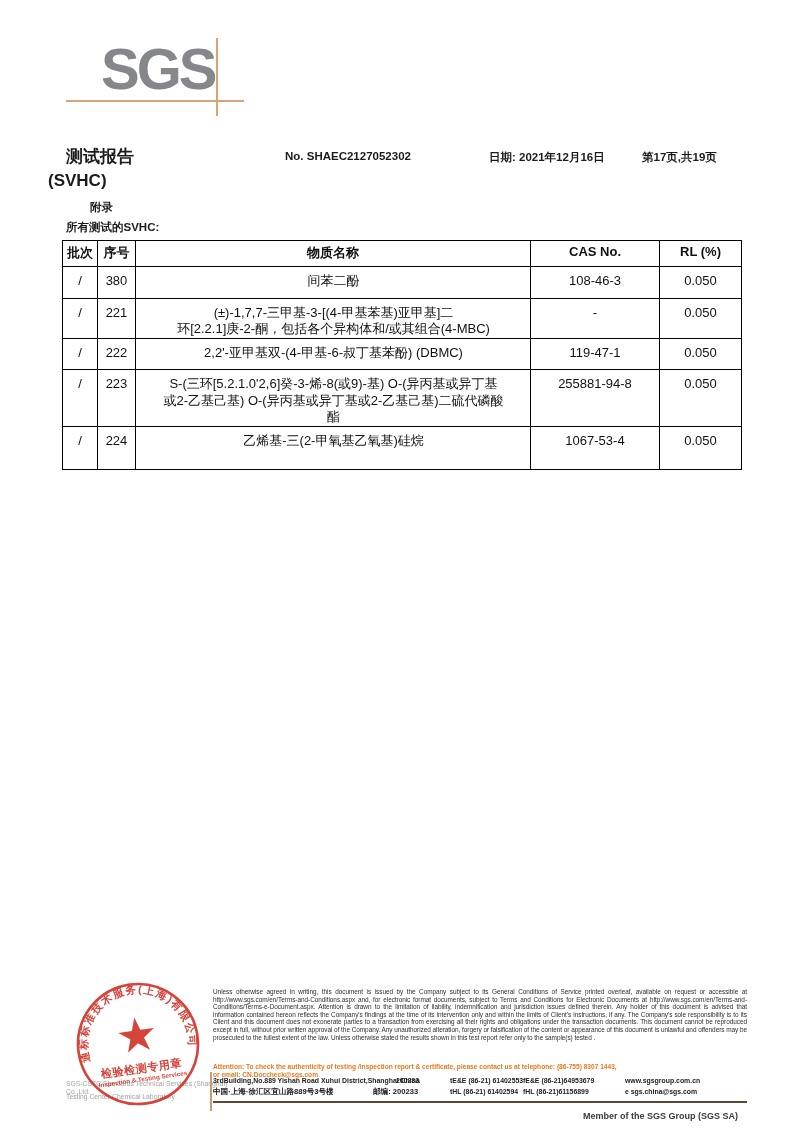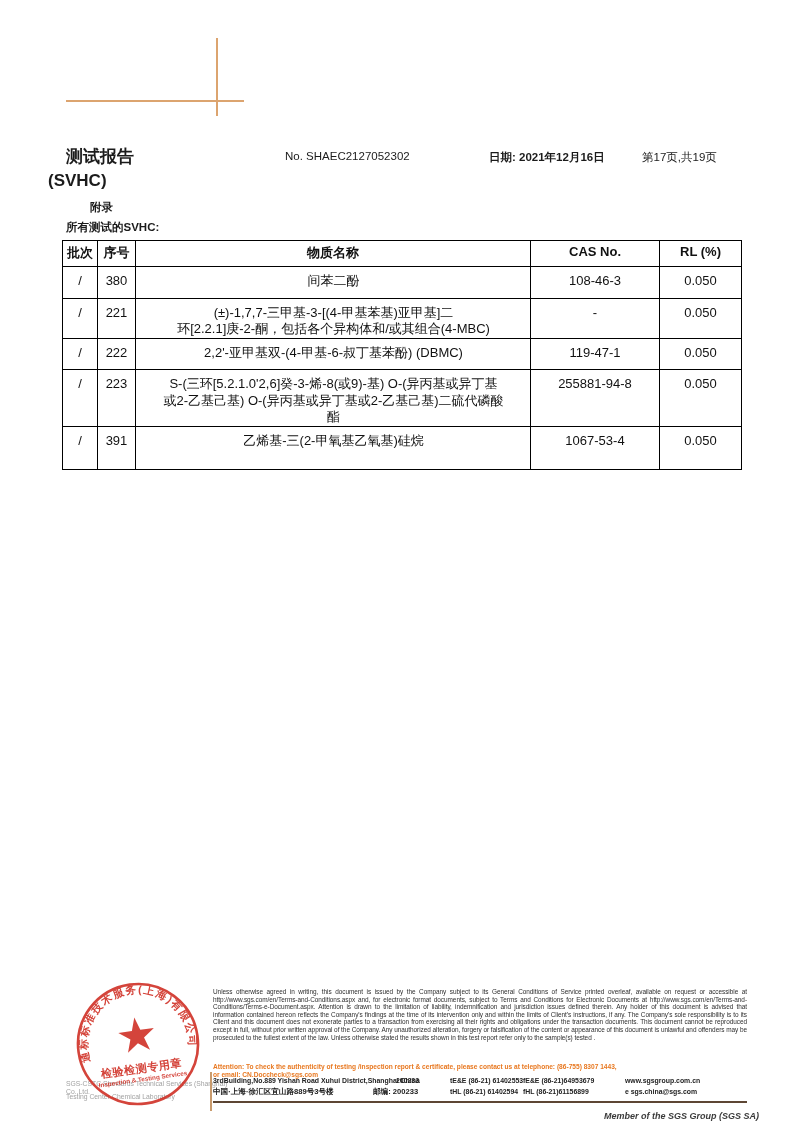--- a/index.html
+++ b/index.html
@@ -8,23 +8,23 @@
 
   
   .logo-text{position:absolute;left:101px;top:40px;font-size:58px;font-weight:700;
              letter-spacing:-3px;color:#85878a;line-height:1;}
   .logo-hline{position:absolute;left:66px;top:100px;width:178px;height:2.2px;background:#dca46f;}
   .logo-vline{position:absolute;left:216px;top:38px;width:2.2px;height:78px;background:#dca46f;}
 
   
   .doc-title{position:absolute;left:66px;top:145px;font-size:17px;font-weight:700;}
   .doc-subtitle{position:absolute;left:48px;top:171px;font-size:17px;font-weight:700;}
-  .report-no{position:absolute;left:285px;top:150px;font-size:11.5px;font-weight:400;}
+  .report-no{position:absolute;left:285px;top:150px;font-size:11.5px;font-weight:700;}
   .report-date{position:absolute;left:489px;top:150px;font-size:11.5px;font-weight:600;}
-  .report-page{position:absolute;left:642px;top:150px;font-size:11.5px;font-weight:400;}
+  .report-page{position:absolute;left:642px;top:150px;font-size:11.5px;font-weight:700;}
   .appendix-title{position:absolute;left:66px;top:200px;font-size:11.5px;font-weight:700;margin-left:24px;}
   .appendix-sub{position:absolute;left:66px;top:220px;font-size:11.5px;font-weight:700;}
 
   
   table.svhc{position:absolute;left:62px;top:240px;border-collapse:collapse;table-layout:fixed;
              font-size:13px;color:#111;border-radius:23px;}
   table.svhc th,table.svhc td{border:1.5px solid #000;vertical-align:top;overflow:hidden;}
   table.svhc th{font-weight:700;text-align:center;height:22px;padding:3px 0 0 0;}
   table.svhc td{padding-top:6px;}
   td.c-center{text-align:center;}
@@ -39,31 +39,32 @@
   .company-gray1{position:absolute;left:66px;top:1080px;width:170px;font-size:6.8px;color:#a2a2a2;line-height:1.2;}
   .company-gray2{position:absolute;left:66px;top:1093px;width:170px;font-size:6.8px;color:#a2a2a2;}
   .legal{position:absolute;left:213px;top:988px;width:534px;font-size:6.45px;line-height:7.6px;
          text-align:justify;color:#2e2e2e;font-weight:500;letter-spacing:-0.05px;}
   .attention{position:absolute;left:213px;top:1063px;width:534px;font-size:6.6px;line-height:7.5px;
              color:#e87820;font-weight:700;}
   .addr{position:absolute;font-size:6.9px;font-weight:600;color:#222;white-space:nowrap;}
   .addr-cn{font-size:7.6px;}
   .foot-vline{position:absolute;left:210px;top:1072px;width:1.5px;height:39px;background:#c99b6d;}
   .foot-rule{position:absolute;left:213px;top:1101px;width:534px;height:2px;background:#5d4634;}
-  .member{position:absolute;left:459px;top:1111px;width:300px;text-align:right;
-          font-size:9px;font-weight:700;color:#3a3a3a;font-style:italic;}
+  .member{position:absolute;left:438px;top:1111px;width:300px;text-align:right;
+          font-size:9px;font-weight:700;color:#3a3a3a;}
 
   
   .stamp{position:absolute;left:76px;top:982px;width:124px;height:124px;transform:rotate(-8deg);}
 </style>
 </head>
 <body>
 
 <div id="page">
 
+  <div class="logo-text">SGS</div>
   <div class="logo-hline"></div>
   <div class="logo-vline"></div>
 
   <div class="doc-title">测试报告</div>
   <div class="doc-subtitle">(SVHC)</div>
   <div class="report-no">No. SHAEC2127052302</div>
   <div class="report-date">日期: 2021年12月16日</div>
   <div class="report-page">第17页,共19页</div>
   <div class="appendix-title">附录</div>
   <div class="appendix-sub">所有测试的SVHC:</div>
@@ -112,21 +113,21 @@
         <td class="c-center">/</td>
         <td class="c-center">223</td>
         <td class="c-name">S-(三环[5.2.1.0'2,6]癸-3-烯-8(或9)-基) O-(异丙基或异丁基
 或2-乙基己基) O-(异丙基或异丁基或2-乙基己基)二硫代磷酸
 酯</td>
         <td class="c-center">255881-94-8</td>
         <td class="c-center">0.050</td>
       </tr>
       <tr>
         <td class="c-center">/</td>
-        <td class="c-center">391</td>
+        <td class="c-center">224</td>
         <td class="c-name">乙烯基-三(2-甲氧基乙氧基)硅烷</td>
         <td class="c-center">1067-53-4</td>
         <td class="c-center">0.050</td>
       </tr>
     </tbody>
   </table>
 
   <div class="company-gray1">SGS-CSTC Standards Technical Services (Shanghai) Co.,Ltd.</div>
   <div class="company-gray2">Testing Center-Chemical Laboratory</div>
 

